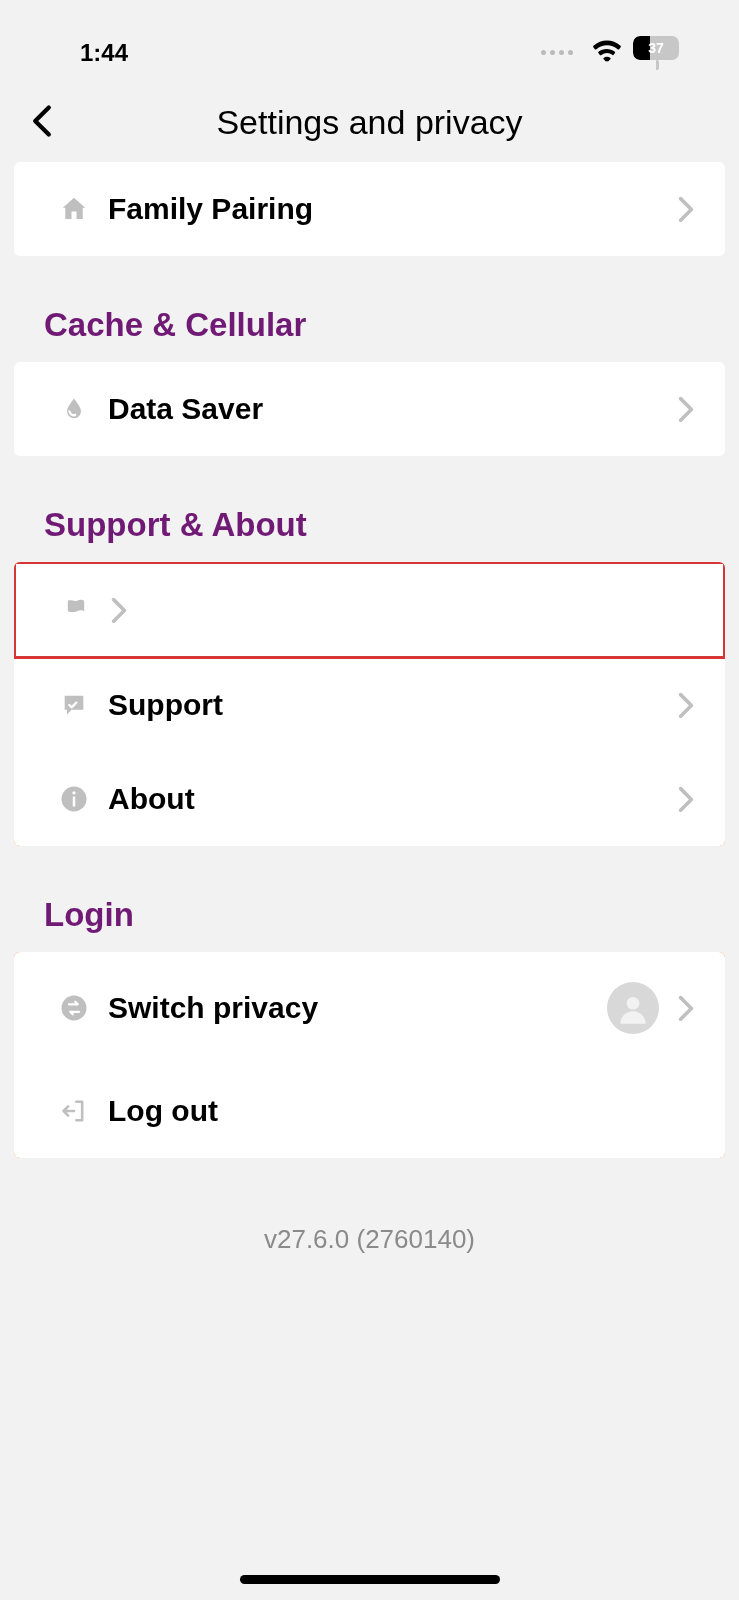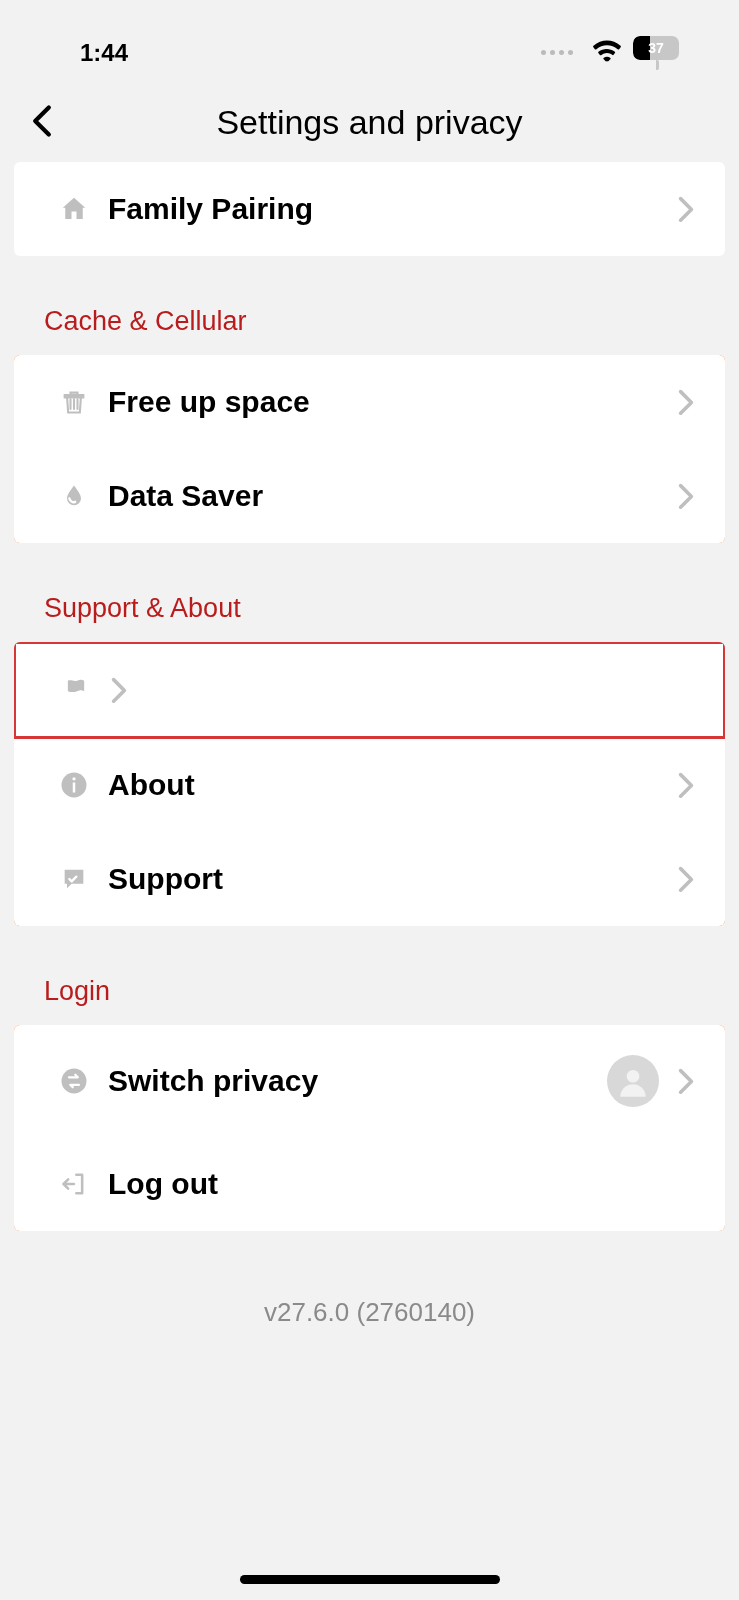--- a/index.html
+++ b/index.html
@@ -108,23 +108,23 @@
       font-weight: 400;
       color: #000;
     }
     .section-group {
       margin: 0 14px 18px;
       background: #f97316;
       border-radius: 6px;
       overflow: hidden;
     }
     .section-header {
-      font-size: 27px;
-      font-weight: 400;
-      color: #b91c1c;
+      font-size: 33px;
+      font-weight: 700;
+      color: #701a75;
       padding: 32px 44px 18px;
     }
     .list-item {
       display: flex;
       align-items: center;
       padding: 30px 30px 30px 44px;
       background: #fff;
     }
     .list-item.highlighted {
       border: 3px solid #d63636;
@@ -239,33 +239,20 @@
         </svg>
     </div>
   </div>
 </div>
 
 <div class="section-header">Cache &amp; Cellular</div>
 <div class="section-group">
   <div class="list-item">
     <div class="item-icon">
       <svg viewBox="0 0 24 24" width="28" height="30">
-          <path d="M6 7h12l-1 14H7L6 7zm3-3h6v2H9V4zM4 6h16v2H4V6z M9 10v8M12 10v8M15 10v8" stroke="#bfbfbf" stroke-width="1.8" fill="none" stroke-linecap="round"></path>
-        </svg>
-    </div>
-    <div class="item-label">Free up space</div>
-    <div class="chevron">
-      <svg viewBox="0 0 10 16">
-          <path d="M2 2 L8 8 L2 14" stroke-width="2" stroke-linecap="round" stroke-linejoin="round"></path>
-        </svg>
-    </div>
-  </div>
-  <div class="list-item">
-    <div class="item-icon">
-      <svg viewBox="0 0 24 24" width="28" height="30">
           <path d="M12 3c-3 4-6 8-6 11a6 6 0 0012 0c0-3-3-7-6-11z"></path>
           <path d="M8 14c1 3 3 4 5 3" stroke="#fff" stroke-width="2" fill="none" stroke-linecap="round"></path>
         </svg>
     </div>
     <div class="item-label">Data Saver</div>
     <div class="chevron">
       <svg viewBox="0 0 10 16">
           <path d="M2 2 L8 8 L2 14" stroke-width="2" stroke-linecap="round" stroke-linejoin="round"></path>
         </svg>
     </div>
@@ -273,49 +260,49 @@
 </div>
 
 <div class="section-header">Support &amp; About</div>
 <div class="section-group">
   <div class="list-item highlighted">
     <div class="item-icon">
       <svg viewBox="0 0 24 24" width="28" height="28">
           <path d="M5 3v18M5 4c3-1 5 1 8 0s4-1 6 0v9c-2-1-3-1-6 0s-5 1-8 0V4z"></path>
         </svg>
     </div>
+    <div class="chevron">
+      <svg viewBox="0 0 10 16">
+          <path d="M2 2 L8 8 L2 14" stroke-width="2" stroke-linecap="round" stroke-linejoin="round"></path>
+        </svg>
+    </div>
+  </div>
+  <div class="list-item">
+    <div class="item-icon">
+      <svg viewBox="0 0 24 24" width="28" height="28">
+          <path d="M4 4h16v12H10l-4 4v-4H4V4z"></path>
+          <path d="M8 12l2 2 4-4" stroke="#fff" stroke-width="2" fill="none" stroke-linecap="round" stroke-linejoin="round"></path>
+        </svg>
+    </div>
+    <div class="item-label">Support</div>
     <div class="chevron">
       <svg viewBox="0 0 10 16">
           <path d="M2 2 L8 8 L2 14" stroke-width="2" stroke-linecap="round" stroke-linejoin="round"></path>
         </svg>
     </div>
   </div>
   <div class="list-item">
     <div class="item-icon">
       <svg viewBox="0 0 24 24" width="30" height="30">
           <circle cx="12" cy="12" r="10"></circle>
           <rect x="11" y="10" width="2" height="8" fill="#fff"></rect>
           <circle cx="12" cy="7" r="1.3" fill="#fff"></circle>
         </svg>
     </div>
     <div class="item-label">About</div>
-    <div class="chevron">
-      <svg viewBox="0 0 10 16">
-          <path d="M2 2 L8 8 L2 14" stroke-width="2" stroke-linecap="round" stroke-linejoin="round"></path>
-        </svg>
-    </div>
-  </div>
-  <div class="list-item">
-    <div class="item-icon">
-      <svg viewBox="0 0 24 24" width="28" height="28">
-          <path d="M4 4h16v12H10l-4 4v-4H4V4z"></path>
-          <path d="M8 12l2 2 4-4" stroke="#fff" stroke-width="2" fill="none" stroke-linecap="round" stroke-linejoin="round"></path>
-        </svg>
-    </div>
-    <div class="item-label">Support</div>
     <div class="chevron">
       <svg viewBox="0 0 10 16">
           <path d="M2 2 L8 8 L2 14" stroke-width="2" stroke-linecap="round" stroke-linejoin="round"></path>
         </svg>
     </div>
   </div>
 </div>
 
 <div class="section-header">Login</div>
 <div class="section-group">

